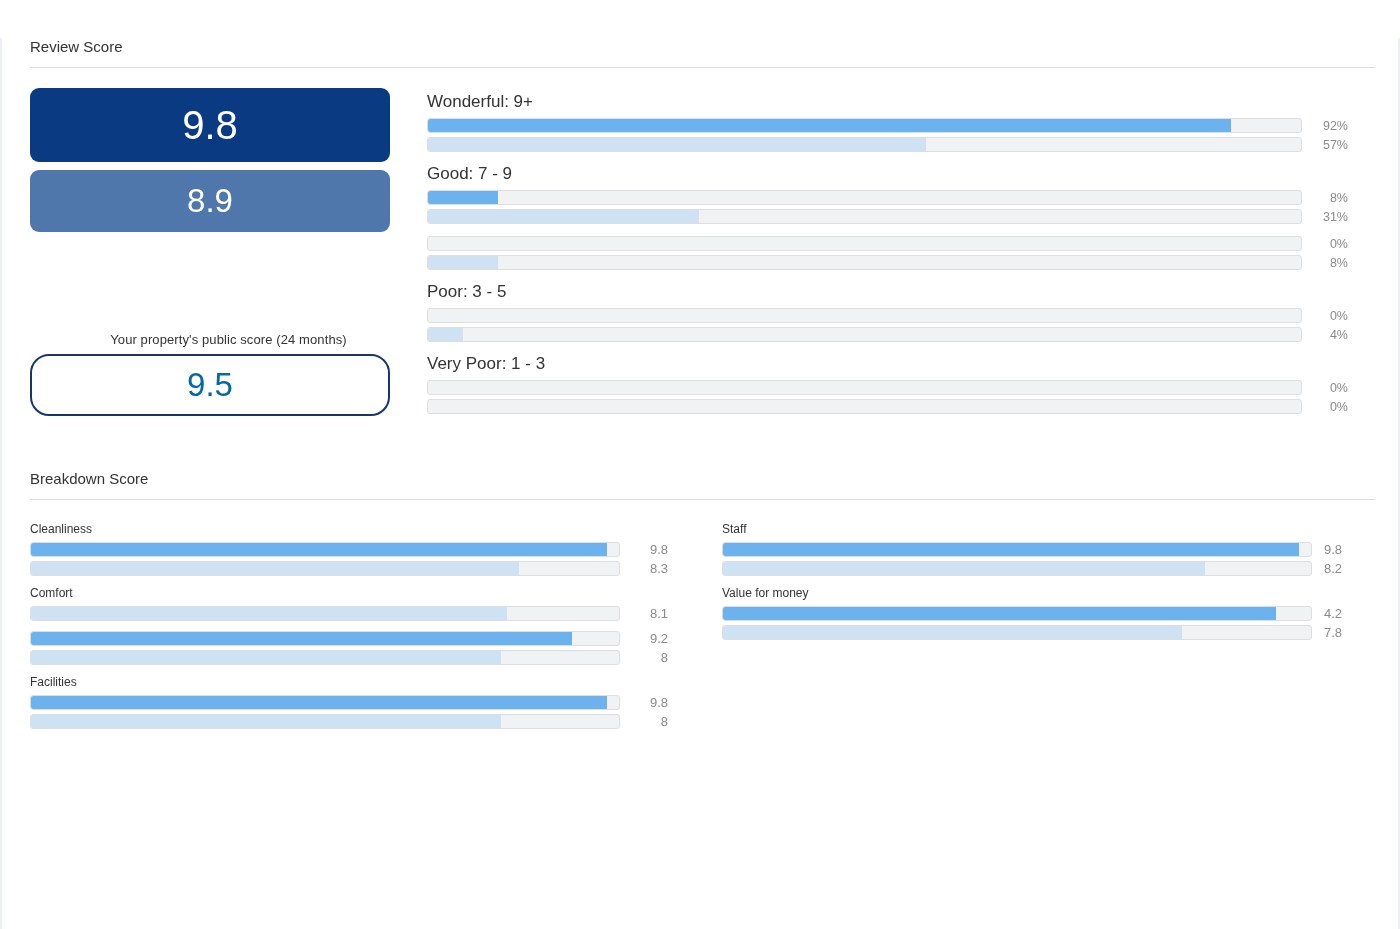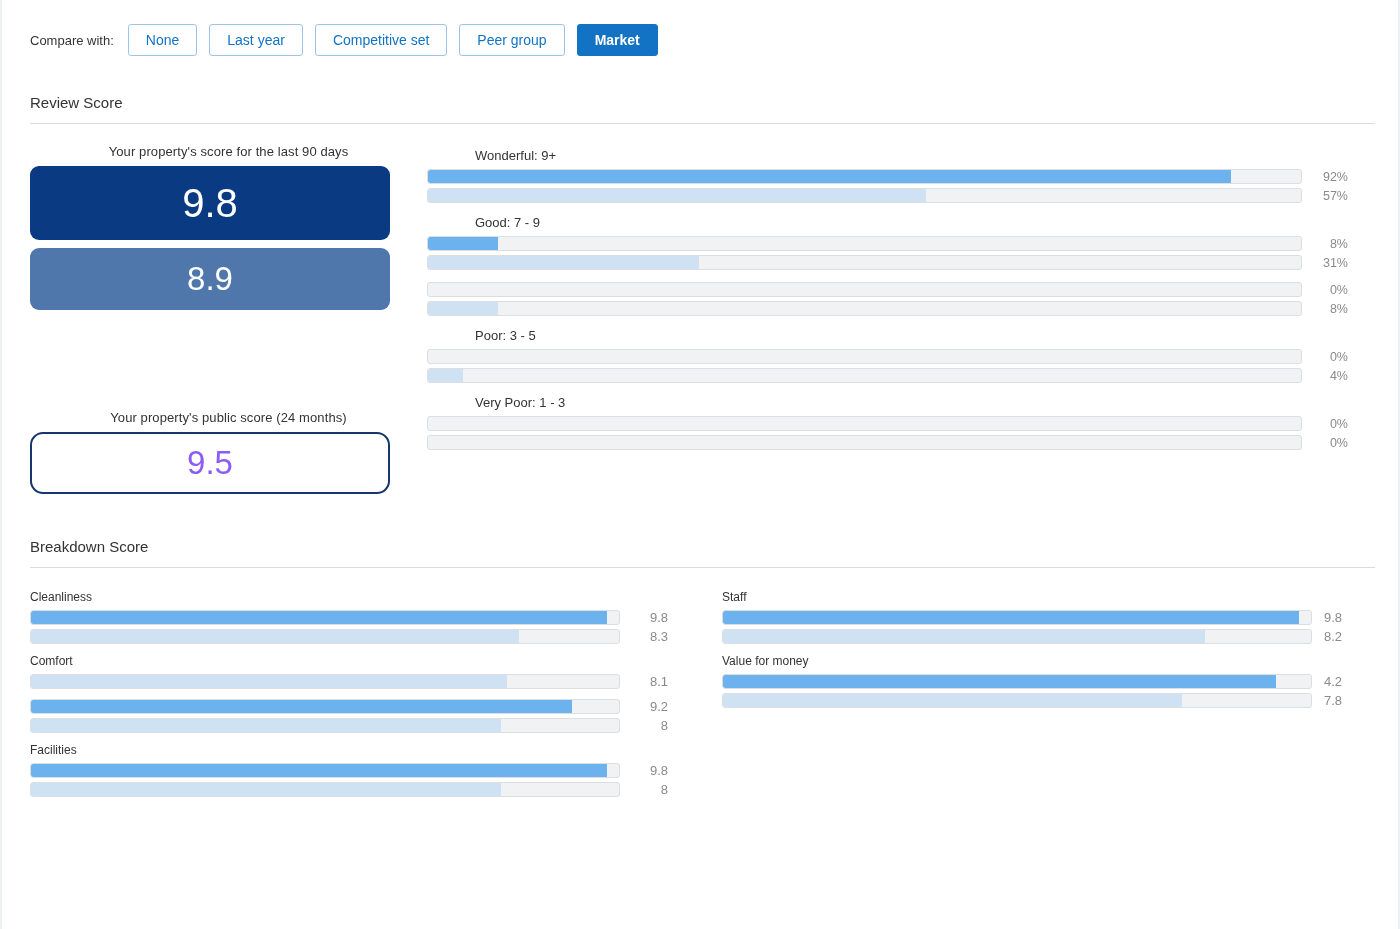--- a/index.html
+++ b/index.html
@@ -87,36 +87,35 @@
     font-size: 40px;
     font-weight: 300;
     width: 360px;
     margin: 0 auto 0 0;
   }
   .score-card.primary { background: #0a3b82; margin-bottom: 8px; }
   .score-card.compare { background: #5077ab; height: 62px; font-size: 33px; }
   .public-card {
     width: 360px; height: 62px;
     border: 2px solid #17366b;
-    border-radius: 13px;
+    border-radius: 19px;
     background: #ffffff;
-    color: #8b5cf6;
+    color: #0369a1;
     font-size: 33px;
     font-weight: 300;
     display: flex; align-items: center; justify-content: center;
   }
   .public-block { margin-top: 100px; }
 
   
   .dist-col { flex: 1 1 auto; padding-top: 4px; }
   .dist-group { margin-bottom: 12px; }
   .dist-label {
-    font-size: 13px; color: #333;
+    font-size: 17px; color: #333;
     margin-bottom: 6px;
-    margin-left: 48px;
   }
   .dist-row {
     display: flex; align-items: center;
     margin-bottom: 4px;
   }
   .track {
     position: relative;
     height: 15px;
     background: #f1f2f4;
     border: 1px solid #dcdee2;
@@ -166,39 +165,28 @@
     text-align: right;
     padding-right: 22px;
   }
   .bd-col.right .bd-val { padding-right: 40px; }
 </style>
 </head>
 <body>
 
 <div class="page">
 
-  <div class="compare-bar">
-    <span class="compare-label">Compare with:</span>
-    <div id="compare-buttons" style="display:flex;gap:12px;">
-        <button class="cmp-btn">None</button>
-        <button class="cmp-btn">Last year</button>
-        <button class="cmp-btn">Competitive set</button>
-        <button class="cmp-btn">Peer group</button>
-        <button class="cmp-btn active">Market</button>
-      </div>
-  </div>
 
   <div class="section-head">
     <div class="section-title">Review Score</div>
     <div class="section-rule"></div>
   </div>
 
   <div class="review-wrap">
     <div class="score-col">
-      <div class="score-caption">Your property's score for the last 90 days</div>
       <div class="score-card primary">9.8</div>
       <div class="score-card compare">8.9</div>
 
       <div class="public-block">
         <div class="score-caption">Your property's public score (24 months)</div>
         <div class="public-card">9.5</div>
       </div>
     </div>
 
     <div class="dist-col" id="distribution">

